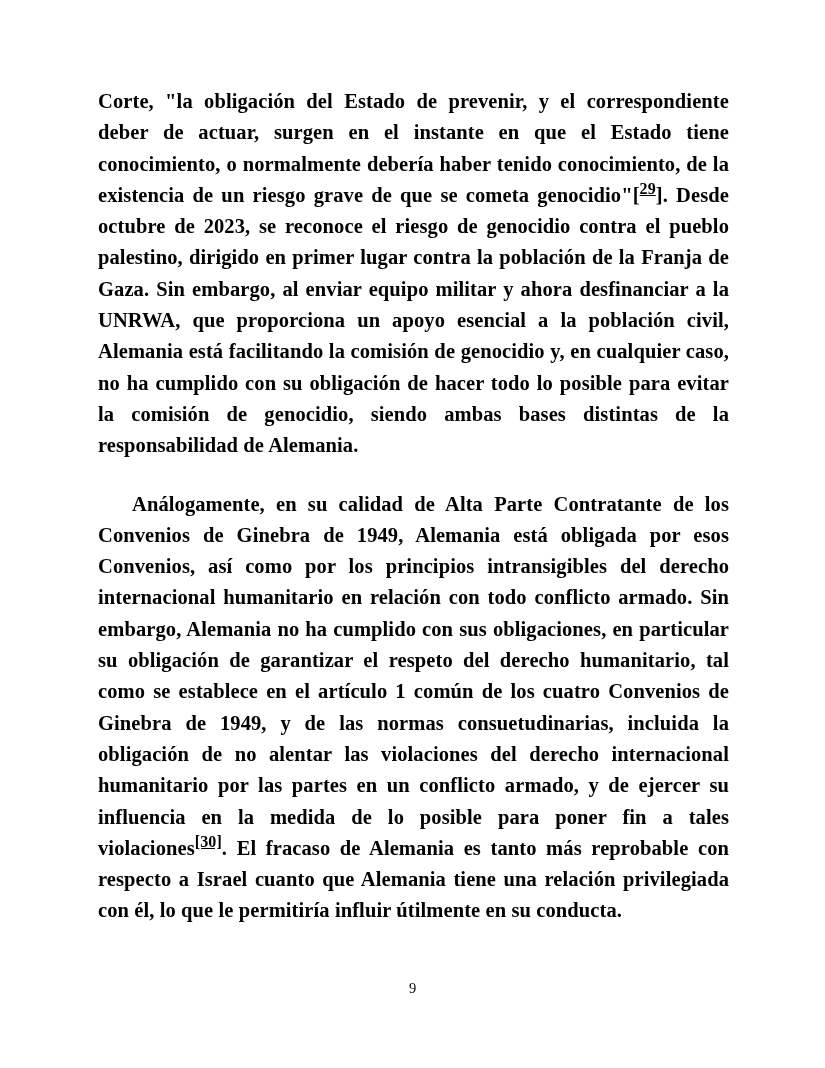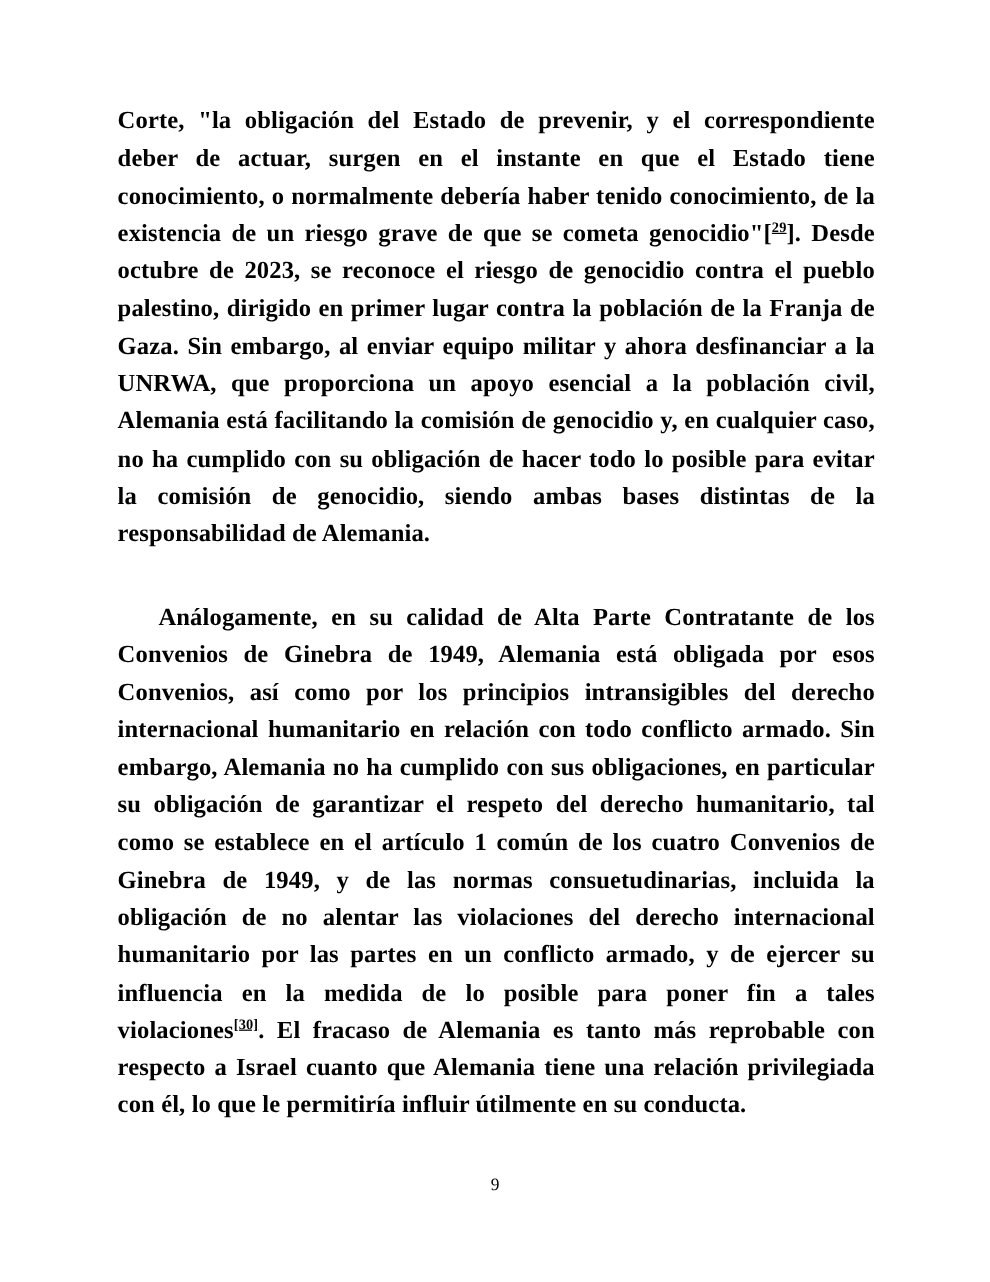--- a/index.html
+++ b/index.html
@@ -25,27 +25,27 @@
   .para {
     font-weight: bold;
     font-size: 20.5px;
     line-height: 31.3px;
     text-align: justify;
     text-justify: inter-word;
     margin: 0;
     letter-spacing: 0.1px;
   }
   .para + .para {
-    margin-top: 38px;
+    margin-top: 27px;
   }
   .indent {
     text-indent: 34px;
   }
   sup.note {
-    font-size: 12px;
+    font-size: 16px;
     vertical-align: super;
     line-height: 0;
     text-decoration: underline;
     font-weight: bold;
   }
   .page-number {
     position: absolute;
     left: 0;
     right: 0;
     top: 980px;

